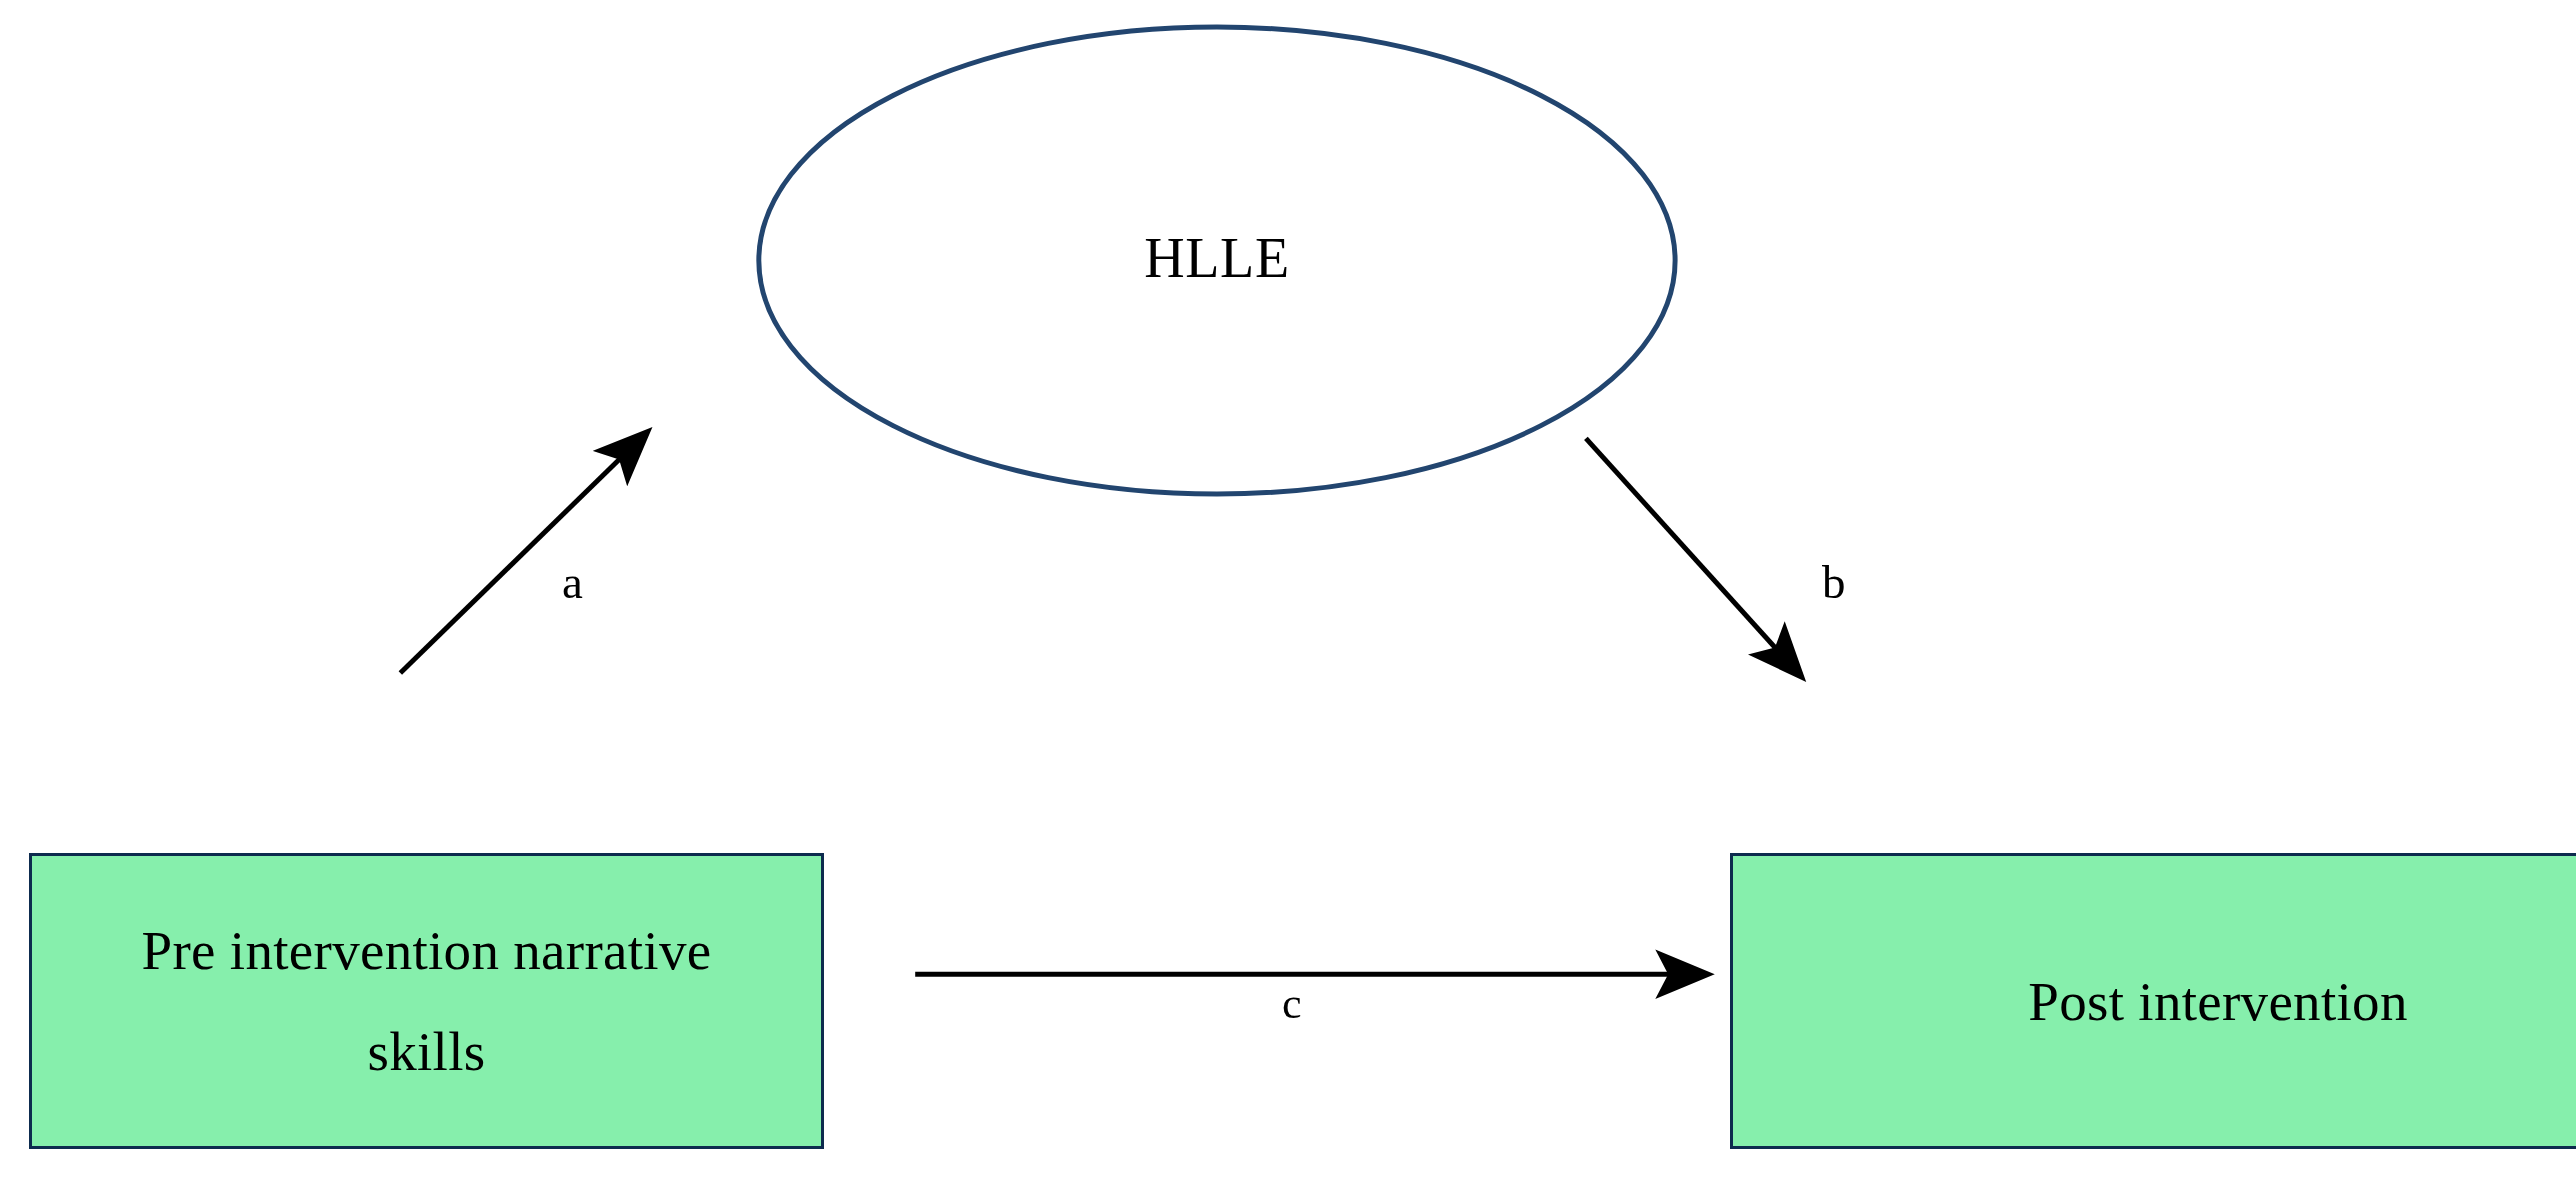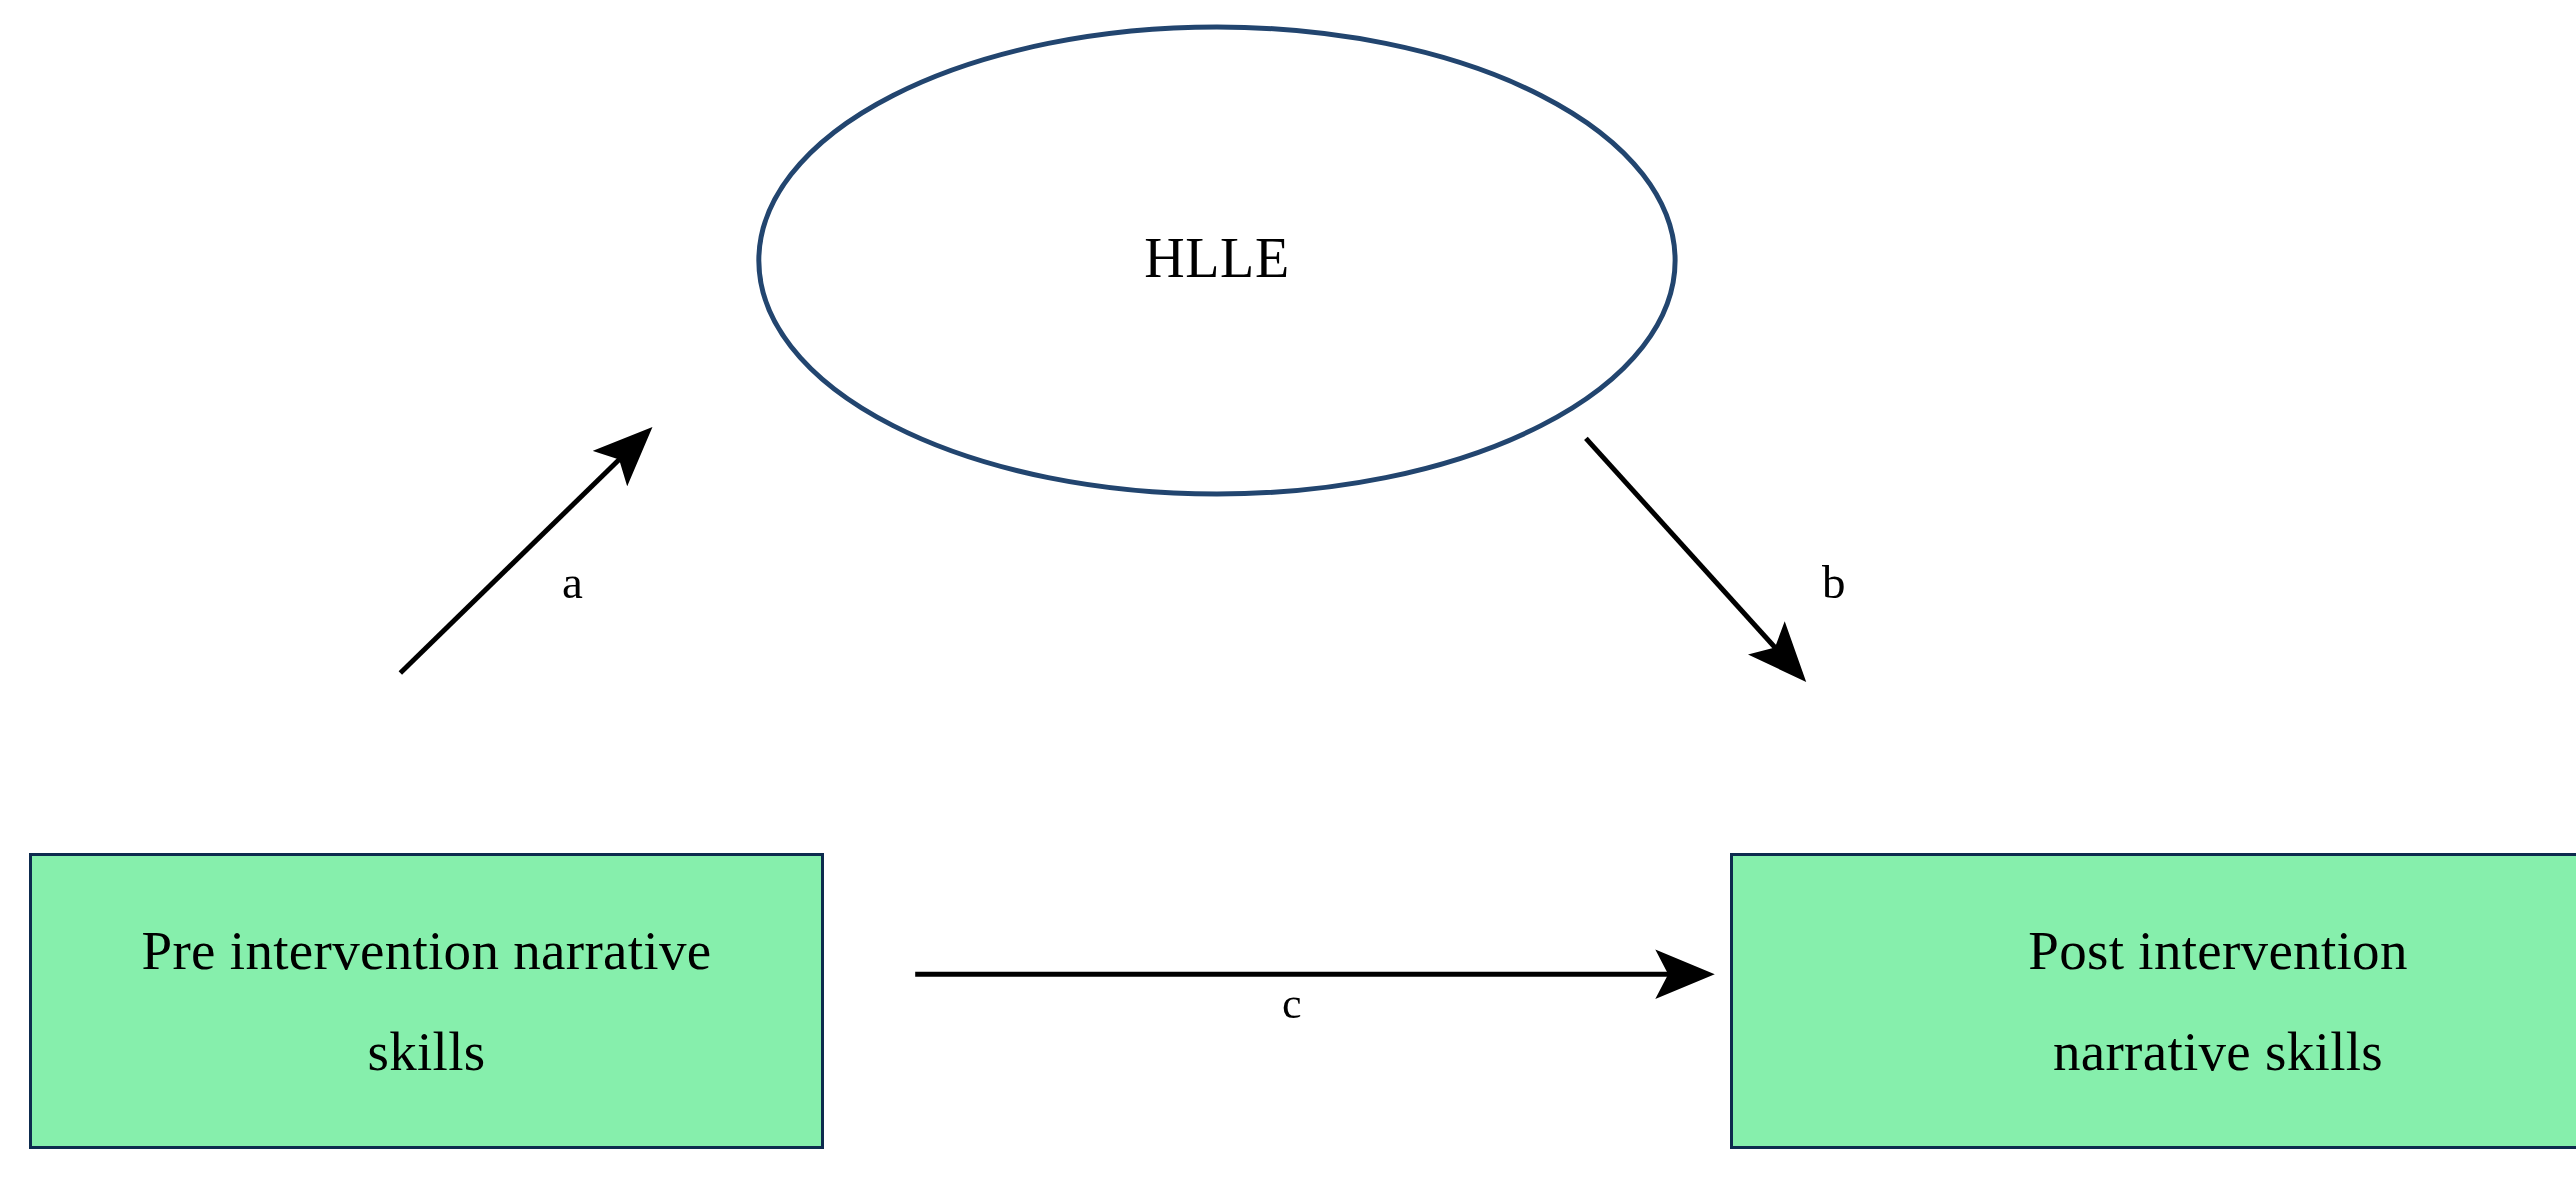--- a/index.html
+++ b/index.html
@@ -109,21 +109,20 @@
 
   <div class="ellipse-label">HLLE</div>
 
   <div class="node-box" id="box-pre">
     <div class="line">Pre intervention narrative</div>
     <div class="line">skills</div>
   </div>
 
   <div class="node-box" id="box-post">
     <div class="line">Post intervention</div>
-    <div class="line">narrative skills</div>
   </div>
 
   <div class="path-label" id="label-a">a</div>
 
   <div class="path-label" id="label-b">b</div>
 
   <div class="path-label" id="label-c">c</div>
 
 </div>
 

